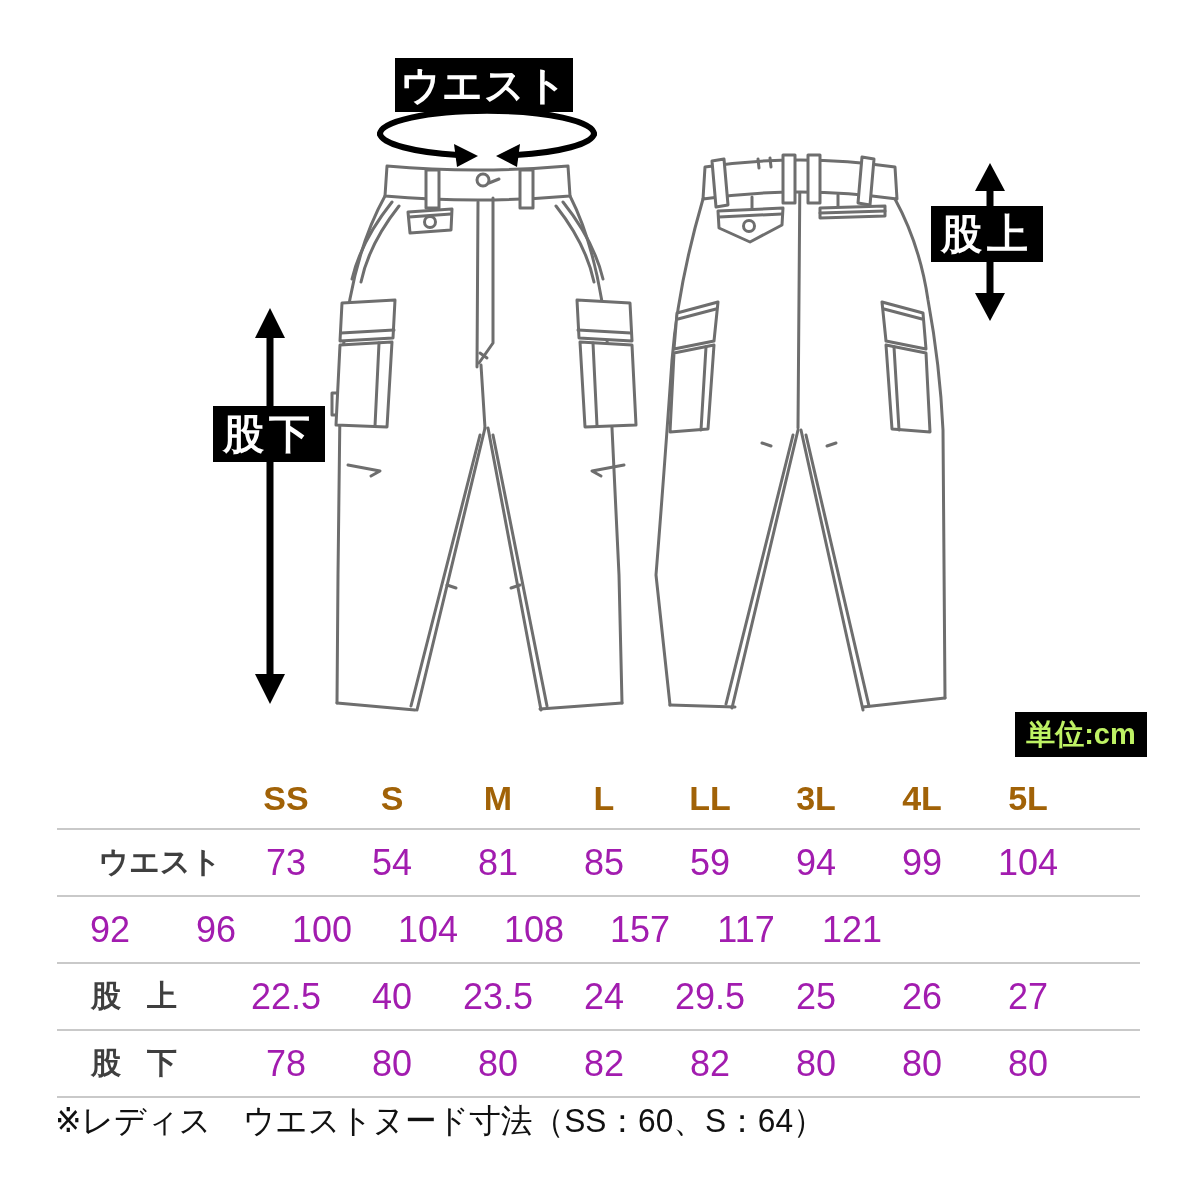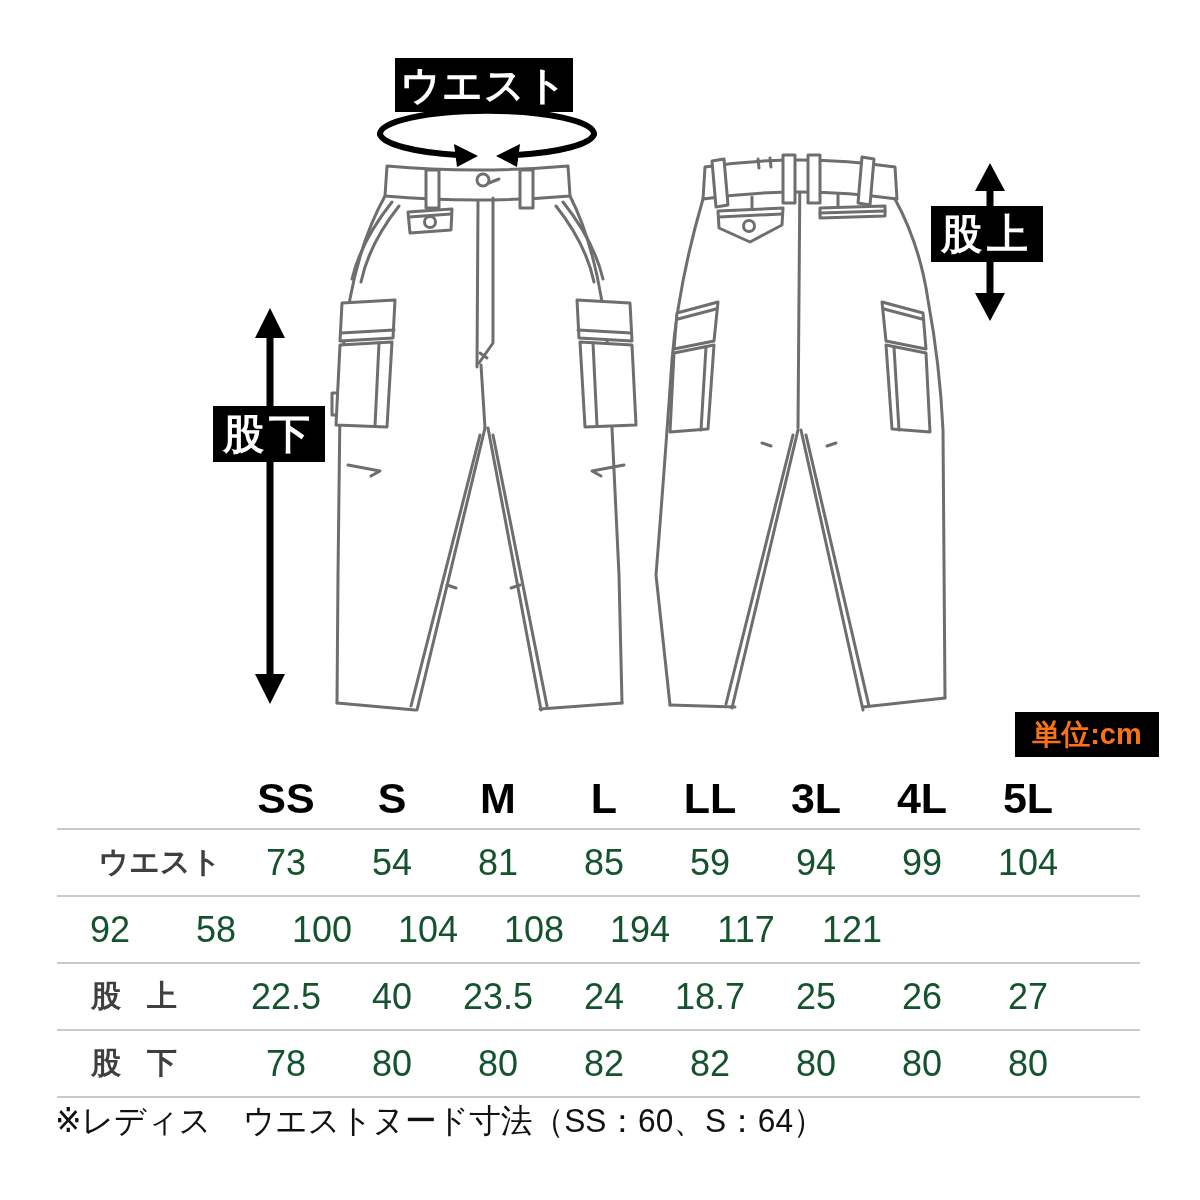--- a/index.html
+++ b/index.html
@@ -6,33 +6,33 @@
   .stage{position:relative;width:1200px;height:1200px;background:#ffffff;overflow:hidden;
          font-family:"Liberation Sans","DejaVu Sans",sans-serif;text-decoration:underline;}
   svg{display:block;}
   .abs{position:absolute;}
   
   .mlabel{position:absolute;background:#000;color:#fff;display:flex;align-items:center;justify-content:center;
           font-weight:bold;z-index:3;}
   .mlabel.waist{left:395px;top:58px;width:178px;height:54px;font-size:40px;letter-spacing:1px;}
   .mlabel.rise{left:931px;top:206px;width:112px;height:56px;font-size:41px;letter-spacing:5px;}
   .mlabel.inseam{left:213px;top:406px;width:112px;height:56px;font-size:41px;letter-spacing:5px;}
-  .unit-badge{position:absolute;left:1015px;top:712px;width:144px;height:45px;background:#000;color:#f97316;
+  .unit-badge{position:absolute;left:1015px;top:712px;width:132px;height:45px;background:#000;color:#bef264;
           display:flex;align-items:center;justify-content:center;font-size:29px;font-weight:bold;z-index:3;}
   .arrow-svg{position:absolute;z-index:1;}
   
   .size-table{position:absolute;left:57px;top:768px;width:1083px;}
   .t-row{display:flex;align-items:center;height:65px;border-top:2px solid #c9c9c9;}
   .t-row.header{border-top:none;height:60px;}
   .t-row.last{border-bottom:2px solid #c9c9c9;}
   .t-label{width:176px;box-sizing:border-box;padding-left:30px;text-align:center;
            font-size:30px;font-weight:bold;color:#3f3f3f;}
   .t-label.spread{letter-spacing:26px;transform:translateX(-13px);}
-  .t-cell{width:106px;text-align:center;font-size:36px;color:#14532d;}
-  .t-row.header .t-cell{font-size:43px;font-weight:bold;color:#000000;}
+  .t-cell{width:106px;text-align:center;font-size:36px;color:#a21caf;}
+  .t-row.header .t-cell{font-size:34px;font-weight:bold;color:#a16207;}
   .footnote{position:absolute;left:55px;top:1099px;font-size:33px;color:#111;
             transform:scaleX(.96);transform-origin:left center;white-space:nowrap;}
 </style>
 </head>
 <body>
 
 <div class="stage">
 
   <svg class="abs" style="left:330px;top:145px;" width="315" height="575" viewBox="0 0 315 575" fill="none" stroke="#6e6e6e" stroke-width="3" stroke-linejoin="round" stroke-linecap="round">
 
@@ -185,36 +185,36 @@
       <div class="t-cell">81</div>
       <div class="t-cell">85</div>
       <div class="t-cell">59</div>
       <div class="t-cell">94</div>
       <div class="t-cell">99</div>
       <div class="t-cell">104</div>
     </div>
 
     <div class="t-row">
       <div class="t-cell">92</div>
-      <div class="t-cell">58</div>
+      <div class="t-cell">96</div>
       <div class="t-cell">100</div>
       <div class="t-cell">104</div>
       <div class="t-cell">108</div>
-      <div class="t-cell">194</div>
+      <div class="t-cell">157</div>
       <div class="t-cell">117</div>
       <div class="t-cell">121</div>
     </div>
 
     <div class="t-row">
       <div class="t-label spread">股上</div>
       <div class="t-cell">22.5</div>
       <div class="t-cell">40</div>
       <div class="t-cell">23.5</div>
       <div class="t-cell">24</div>
-      <div class="t-cell">18.7</div>
+      <div class="t-cell">29.5</div>
       <div class="t-cell">25</div>
       <div class="t-cell">26</div>
       <div class="t-cell">27</div>
     </div>
 
     <div class="t-row last">
       <div class="t-label spread">股下</div>
       <div class="t-cell">78</div>
       <div class="t-cell">80</div>
       <div class="t-cell">80</div>

